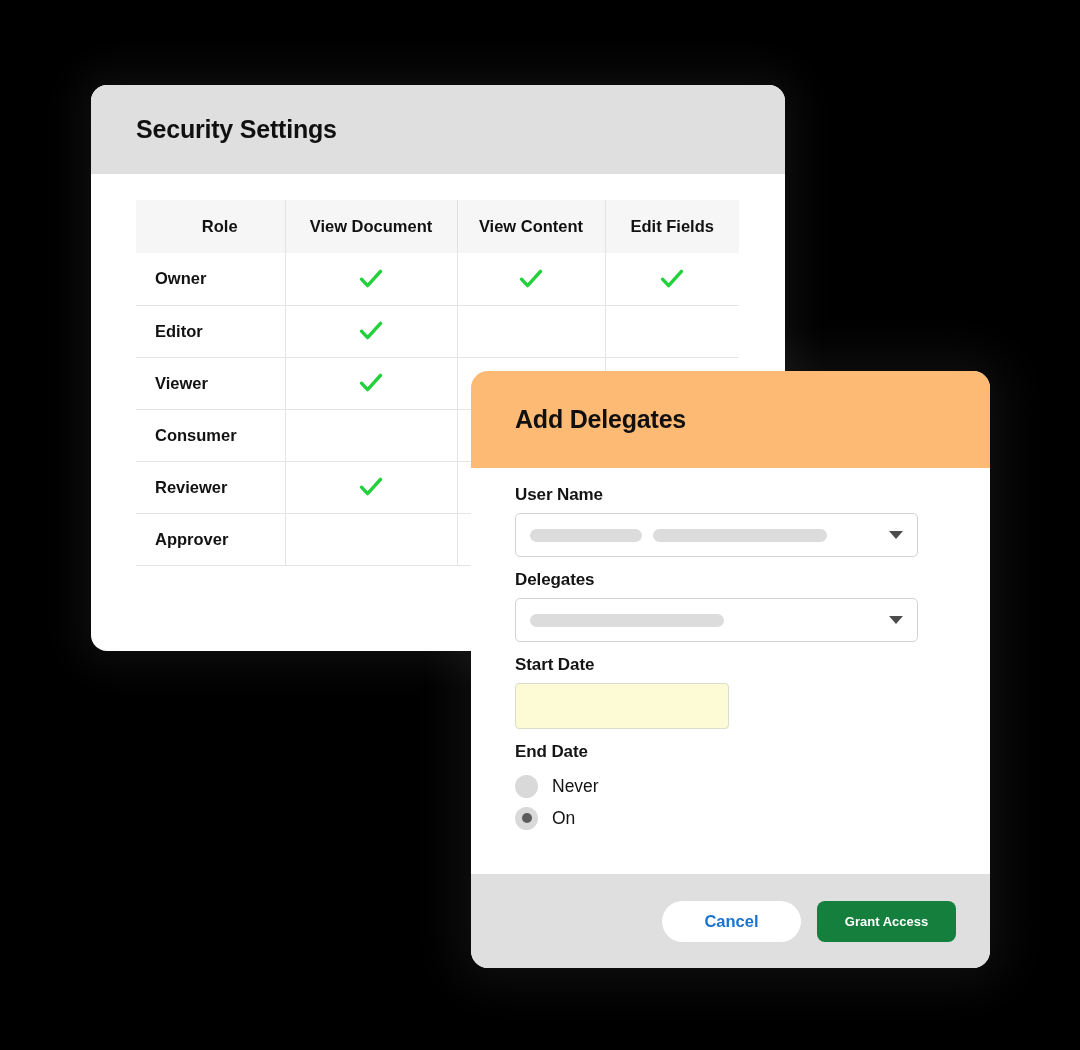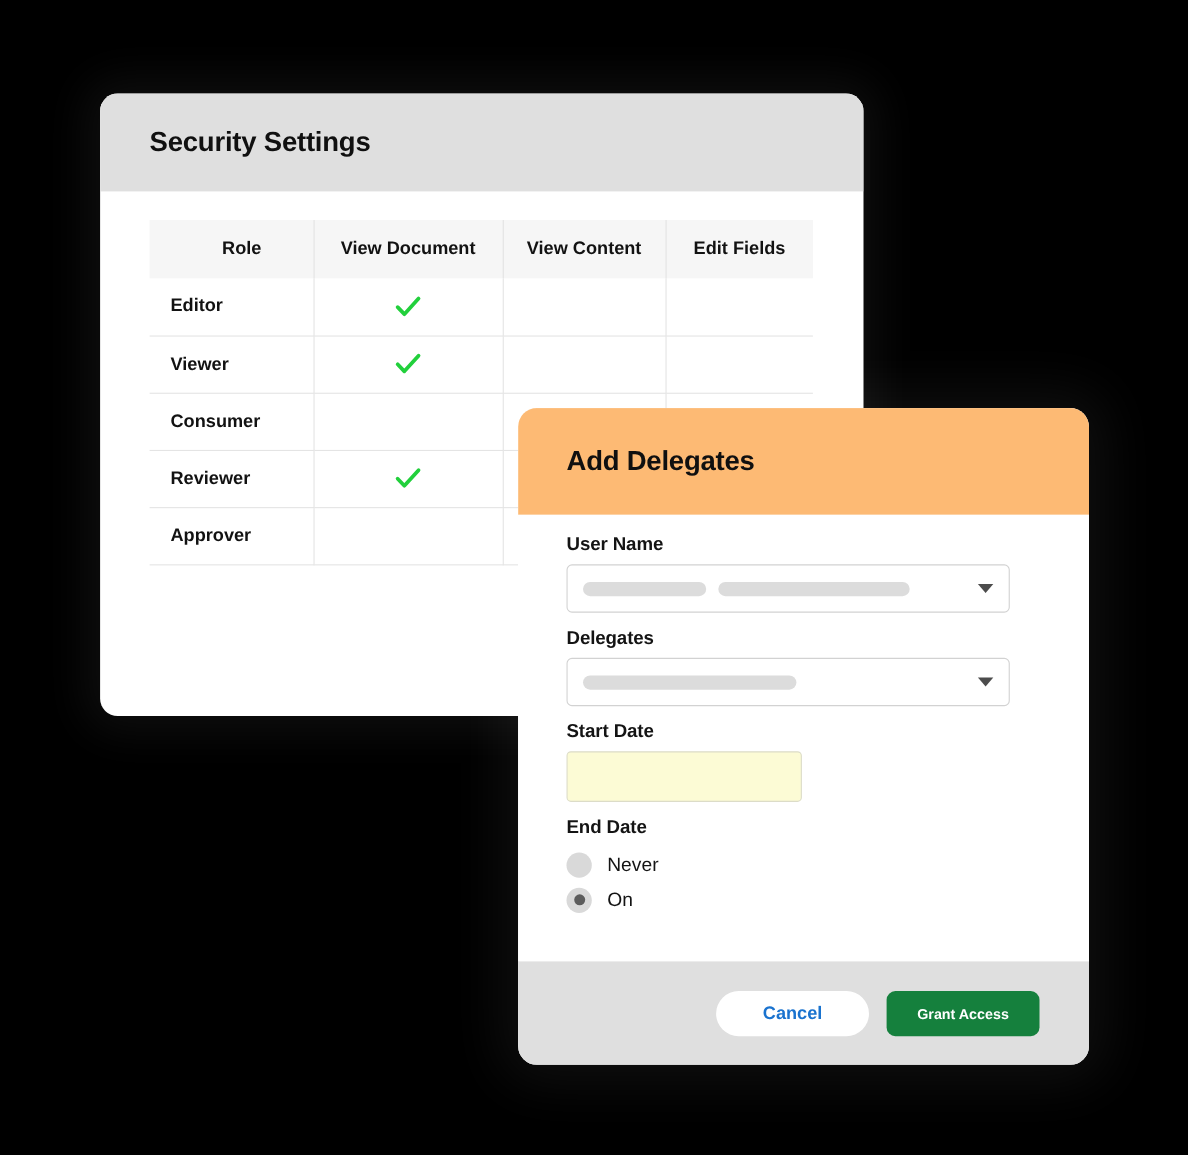--- a/index.html
+++ b/index.html
@@ -219,21 +219,21 @@
   }
 
   #delegates-footer {
     flex: 0 0 auto;
     height: 94px;
     background: #dfdfdf;
     display: flex;
     align-items: center;
     justify-content: flex-end;
     gap: 16px;
-    padding-right: 45px;
+    padding-right: 34px;
   }
 
   #cancel-button {
     min-width: 139px;
     height: 41px;
     background: #ffffff;
     border: none;
     border-radius: 21px;
     color: #1a73cf;
     font-size: 16.5px;
@@ -278,20 +278,32 @@
         <thead>
           <tr>
             <th>Role</th>
             <th class="ctr">View Document</th>
             <th class="ctr">View Content</th>
             <th class="ctr">Edit Fields</th>
           </tr>
         </thead>
         <tbody id="perm-table-body">
             <tr>
+              <td class="role-cell">Owner</td>
+              <td class="mark-cell"><span class="check"><svg viewBox="0 0 26 26" width="26" height="26">
+                    <path d="M3.5 13.2 L9.6 19.6 L22.5 5.4" fill="none" stroke="#22d03c" stroke-width="3.4" stroke-linecap="round" stroke-linejoin="round"></path>
+                  </svg></span></td>
+              <td class="mark-cell"><span class="check"><svg viewBox="0 0 26 26" width="26" height="26">
+                    <path d="M3.5 13.2 L9.6 19.6 L22.5 5.4" fill="none" stroke="#22d03c" stroke-width="3.4" stroke-linecap="round" stroke-linejoin="round"></path>
+                  </svg></span></td>
+              <td class="mark-cell"><span class="check"><svg viewBox="0 0 26 26" width="26" height="26">
+                    <path d="M3.5 13.2 L9.6 19.6 L22.5 5.4" fill="none" stroke="#22d03c" stroke-width="3.4" stroke-linecap="round" stroke-linejoin="round"></path>
+                  </svg></span></td>
+            </tr>
+            <tr>
               <td class="role-cell">Editor</td>
               <td class="mark-cell"><span class="check"><svg viewBox="0 0 26 26" width="26" height="26">
                     <path d="M3.5 13.2 L9.6 19.6 L22.5 5.4" fill="none" stroke="#22d03c" stroke-width="3.4" stroke-linecap="round" stroke-linejoin="round"></path>
                   </svg></span></td>
               <td class="mark-cell"></td>
               <td class="mark-cell"></td>
             </tr>
             <tr>
               <td class="role-cell">Viewer</td>
               <td class="mark-cell"><span class="check"><svg viewBox="0 0 26 26" width="26" height="26">

